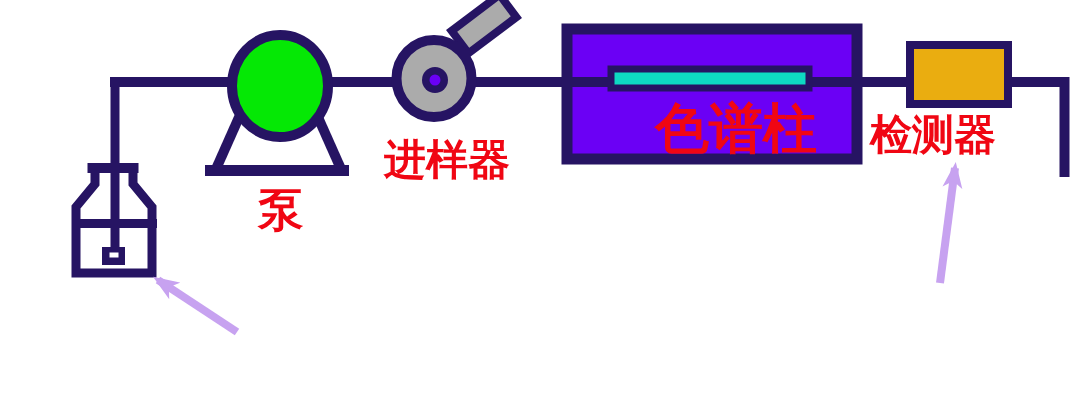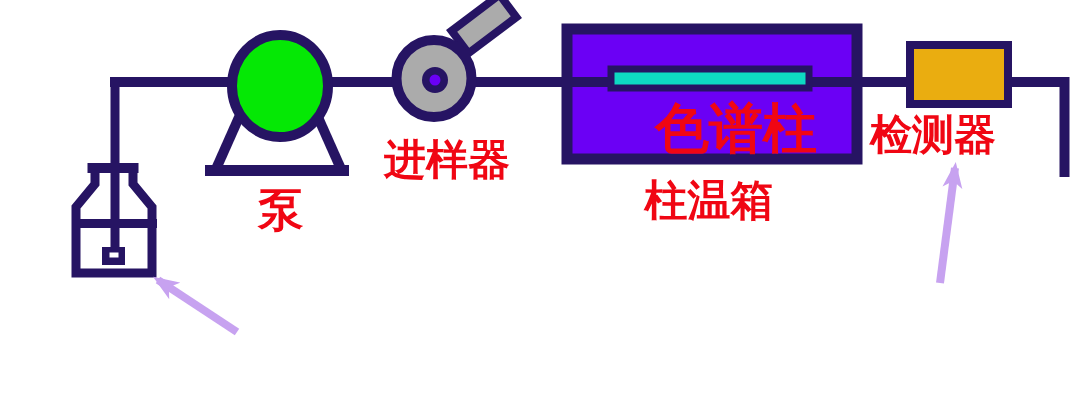--- a/index.html
+++ b/index.html
@@ -81,15 +81,14 @@
     <circle cx="435" cy="80" r="13" class="fill-navy"></circle>
     <circle cx="435" cy="80" r="5.5" style="fill: var(--c-injector_dot);"></circle>
 
     <path d="M237,332 L158,280" stroke-width="8" marker-end="url(#arrowhead)" style="stroke: var(--c-arrow); fill: none;"></path>
     <path d="M940,283 L955,168" stroke-width="8" marker-end="url(#arrowhead)" style="stroke: var(--c-arrow); fill: none;"></path>
   </svg>
 
   <div class="label lbl-pump">泵</div>
   <div class="label lbl-injector">进样器</div>
   <div class="label lbl-column">色谱柱</div>
-  <div class="label lbl-oven">柱温箱</div>
   <div class="label lbl-detector">检测器</div>
 </div>
 
 </body></html>

